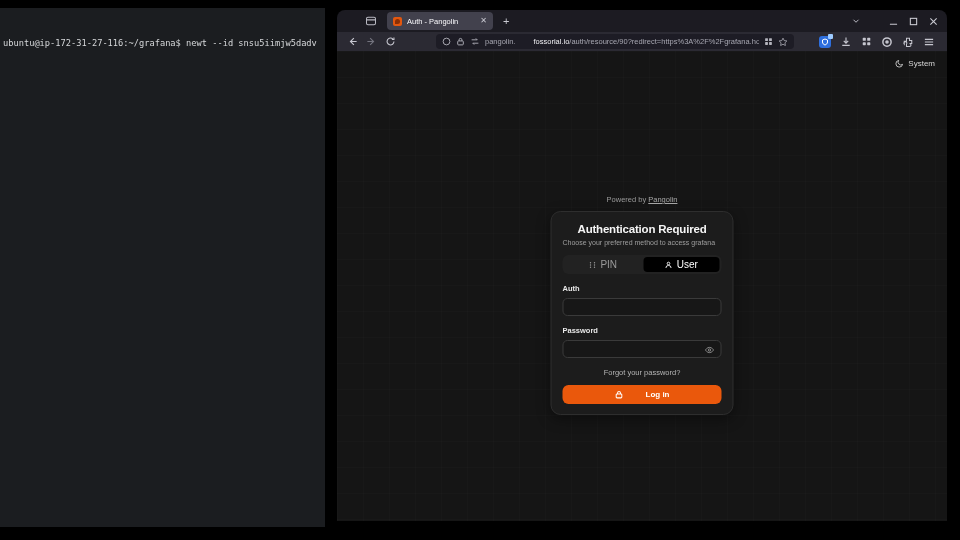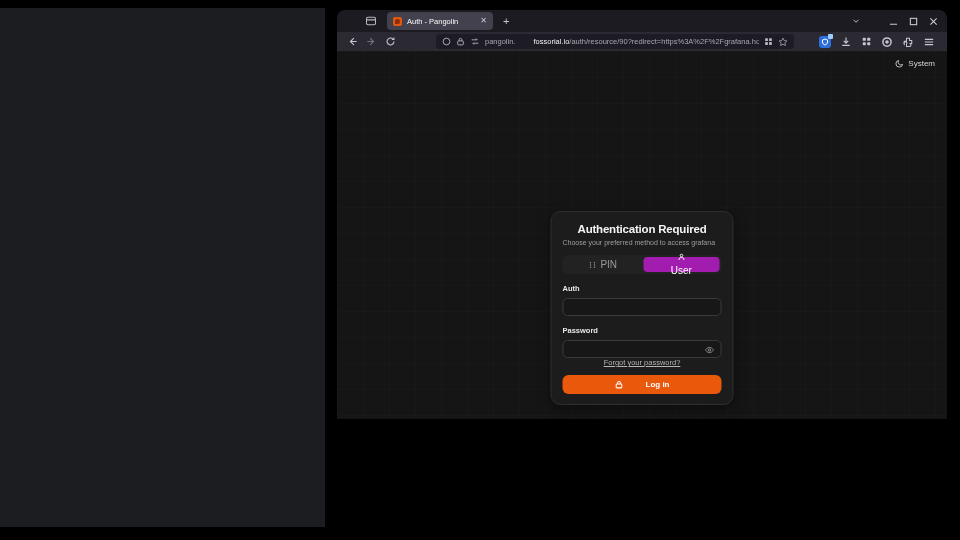--- a/index.html
+++ b/index.html
@@ -9,21 +9,21 @@
 
   
   .terminal { position:absolute; left:0; top:8px; width:325px; height:519px;
               background:#1b1d20; padding:5px 3px;
               font-family:"DejaVu Sans Mono", monospace; font-size:8.7px;
               line-height:12px; color:#d6d8da; white-space:pre; }
   .cursor { display:inline-block; width:5px; height:9px; border:1px solid #d6d8da;
             vertical-align:-1px; margin-left:1px; }
 
   
-  .browser { position:absolute; left:337px; top:10px; width:610px; height:409px;
+  .browser { position:absolute; left:337px; top:10px; width:610px; height:511px;
              background:#1c1b22; border-radius:8px 8px 0 0; display:flex;
              flex-direction:column; overflow:hidden; }
 
   .tabbar { height:22px; display:flex; align-items:center; flex:0 0 auto;
             color:#b9b9c2; }
   .ffview { margin-left:26px; width:16px; height:16px; display:flex;
             align-items:center; justify-content:center; color:#b9b9c2; }
   .tab { margin-left:8px; width:106px; height:18px; background:#42414d;
          border-radius:4px; display:flex; align-items:center; padding:0 6px;
          gap:5px; }
@@ -79,37 +79,38 @@
           border-radius:10px; padding:11px 11px 10px;
           box-shadow:0 4px 14px rgba(0,0,0,0.4); }
   .card-title { font-size:11.5px; font-weight:bold; color:#f5f5f5;
                 letter-spacing:-0.2px;text-align:center; }
   .card-sub { margin-top:4px; font-size:7px; color:#9f9f9f; }
 
   .seg { margin-top:9px; height:19px; background:#222222; border-radius:6px;
          display:flex; padding:2px; gap:2px; }
   .seg-tab { flex:1; display:flex; align-items:center; justify-content:center;
              gap:4px; font-size:10px; color:#9a9a9a; border-radius:4px; }
-  .seg-tab.active { background:#a21caf; color:#ffffff;flex-direction:column; }
+  .seg-tab.active { background:#000000; color:#ffffff; }
 
   .flabel { margin-top:10px; font-size:7.5px; font-weight:bold; color:#e8e8e8; }
   .input { margin-top:5px; height:18px; width:100%; background:#171717;
            border:1px solid #3a3a3a; border-radius:5px; position:relative; }
   .eye { position:absolute; right:6px; top:4px; color:#9a9a9a; }
 
-  .forgot { text-align:center; font-size:7.5px; color:#b5b5b5;text-decoration:underline; }
+  .forgot { margin-top:10px; text-align:center; font-size:7.5px; color:#b5b5b5; }
   .loginbtn { margin-top:8px; height:19px; border:none; width:100%;
               border-radius:6px; display:flex; align-items:center;
               justify-content:center; gap:22px; color:#fff; font-size:8px;
               font-weight:bold; font-family:inherit; }
 </style>
 </head>
 <body>
 
 <div class="terminal">
+  <div>ubuntu@ip-172-31-27-116:~/grafana$ newt --id snsu5iimjw5dadv</div>
 </div>
 
 <div class="browser">
 
   <div class="tabbar">
     <div class="ffview">
       <svg width="12" height="12" viewBox="0 0 16 16" fill="none" stroke="currentColor" stroke-width="1.4">
         <rect x="2" y="3" width="12" height="10" rx="2"></rect>
           <path d="M2 6.5h12"></path>
       </svg>
@@ -241,20 +242,24 @@
 
     <div class="theme-toggle">
       <span>
         <svg width="9" height="9" viewBox="0 0 16 16" fill="none" stroke="currentColor" stroke-width="1.5">
             <path d="M13.5 9.5A6 6 0 1 1 6.5 2.5 5 5 0 0 0 13.5 9.5z"></path>
           </svg>
       </span>
       <span>System</span>
     </div>
 
+    <div class="powered">
+      <span>Powered by</span>
+      <a href="#">Pangolin</a>
+    </div>
 
     <div class="card">
       <div class="card-title">Authentication Required</div>
       <div class="card-sub">Choose your preferred method to access grafana</div>
 
       <div class="seg">
         <div class="seg-tab">
           <span>
             <svg width="8" height="8" viewBox="0 0 16 16" fill="currentColor">
                 <circle cx="4" cy="3.5" r="1.4"></circle>

